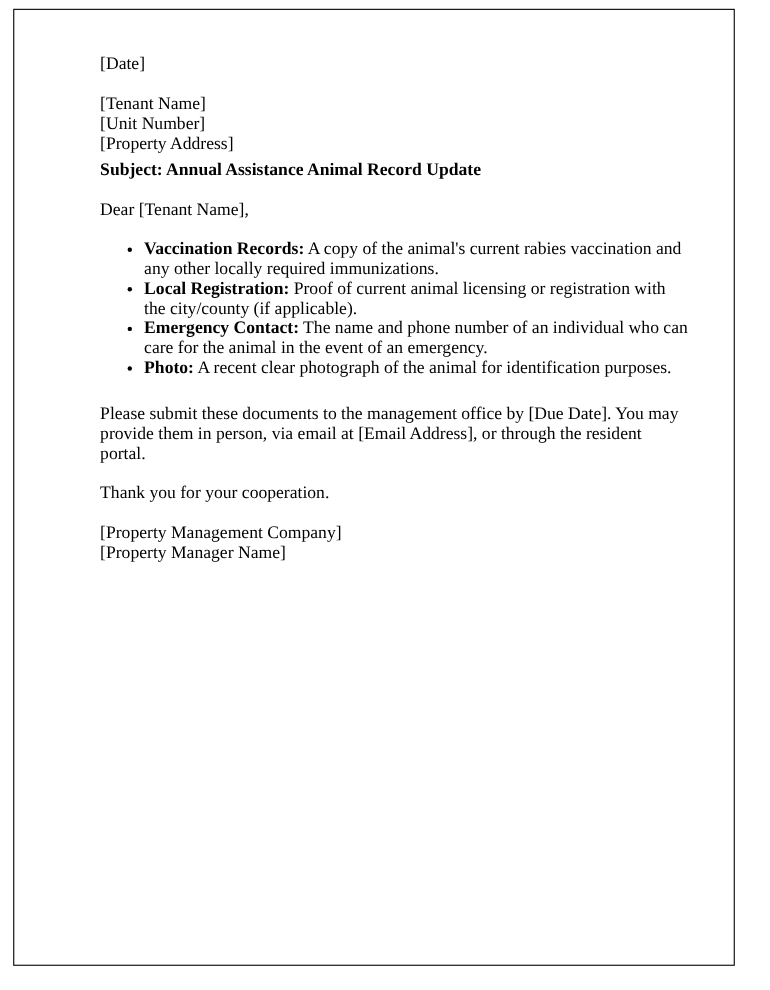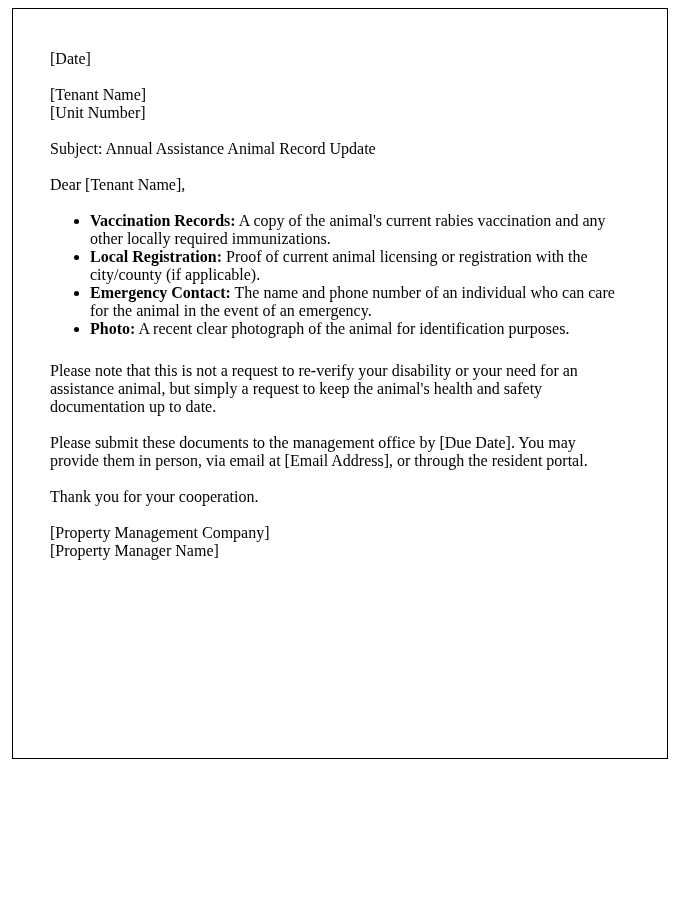--- a/index.html
+++ b/index.html
@@ -13,42 +13,43 @@
     position: relative;
     font-family: "Liberation Serif", serif;
     color: #000000;
     -webkit-font-smoothing: antialiased;
   }
   .page {
     position: absolute;
     left: 12px;
     top: 8px;
     width: 656px;
-    height: 751px;
+    height: 870px;
     border: 1px solid #000000;
     box-sizing: border-box;
     background: #ffffff;
     overflow: hidden;
+    padding-left: 41px;
   }
   .content {
     padding: 41px 40px 0 37px;
     font-size: 16px;
     line-height: 18px;
   }
   .para {
     margin: 0 0 18px 0;
   }
   .tight-line {
     margin: 0;
   }
   .block-gap {
-    margin-bottom: 18px;
+    margin-bottom: 6px;
   }
   .subject {
-    font-weight: normal;
+    font-weight: bold;
   }
   ul.bullet-list {
     margin: 0 0 24px 0;
     padding: 0 0 0 40px;
     list-style-type: disc;
   }
   ul.bullet-list li {
     margin: 0;
   }
   .bold-label {
@@ -59,35 +60,35 @@
 <body>
 
 <div class="page">
   <div class="content">
 
     <p class="para">[Date]</p>
 
     <div class="block-gap">
       <p class="tight-line">[Tenant Name]</p>
       <p class="tight-line">[Unit Number]</p>
+      <p class="tight-line">[Property Address]</p>
     </div>
 
     <p class="para subject">Subject: Annual Assistance Animal Record Update</p>
 
     <p class="para">Dear [Tenant Name],</p>
 
 
     <ul class="bullet-list">
       <li><span class="bold-label">Vaccination Records:</span><span> A copy of the animal's current rabies vaccination and any other locally required immunizations.</span></li>
       <li><span class="bold-label">Local Registration:</span><span> Proof of current animal licensing or registration with the city/county (if applicable).</span></li>
       <li><span class="bold-label">Emergency Contact:</span><span> The name and phone number of an individual who can care for the animal in the event of an emergency.</span></li>
       <li><span class="bold-label">Photo:</span><span> A recent clear photograph of the animal for identification purposes.</span></li>
     </ul>
 
-    <p class="para">Please note that this is not a request to re-verify your disability or your need for an assistance animal, but simply a request to keep the animal's health and safety documentation up to date.</p>
 
     <p class="para">Please submit these documents to the management office by [Due Date]. You may provide them in person, via email at [Email Address], or through the resident portal.</p>
 
     <p class="para">Thank you for your cooperation.</p>
 
 
     <div>
       <p class="tight-line">[Property Management Company]</p>
       <p class="tight-line">[Property Manager Name]</p>
     </div>

